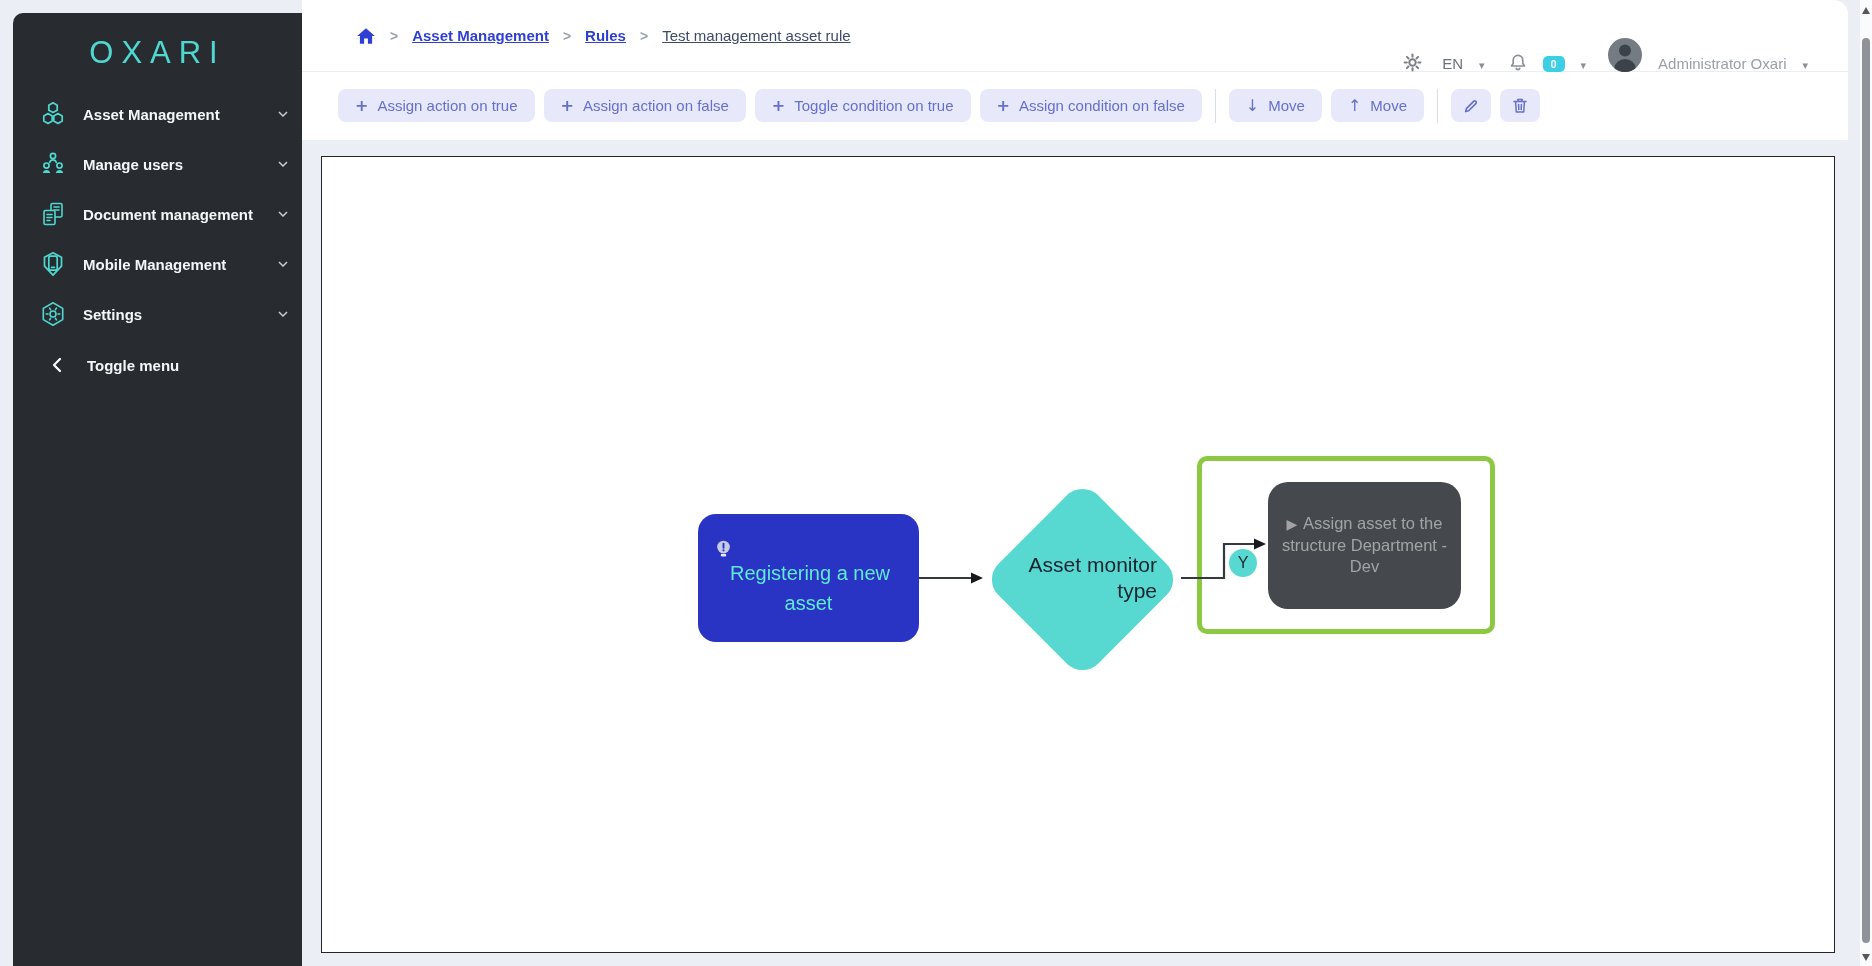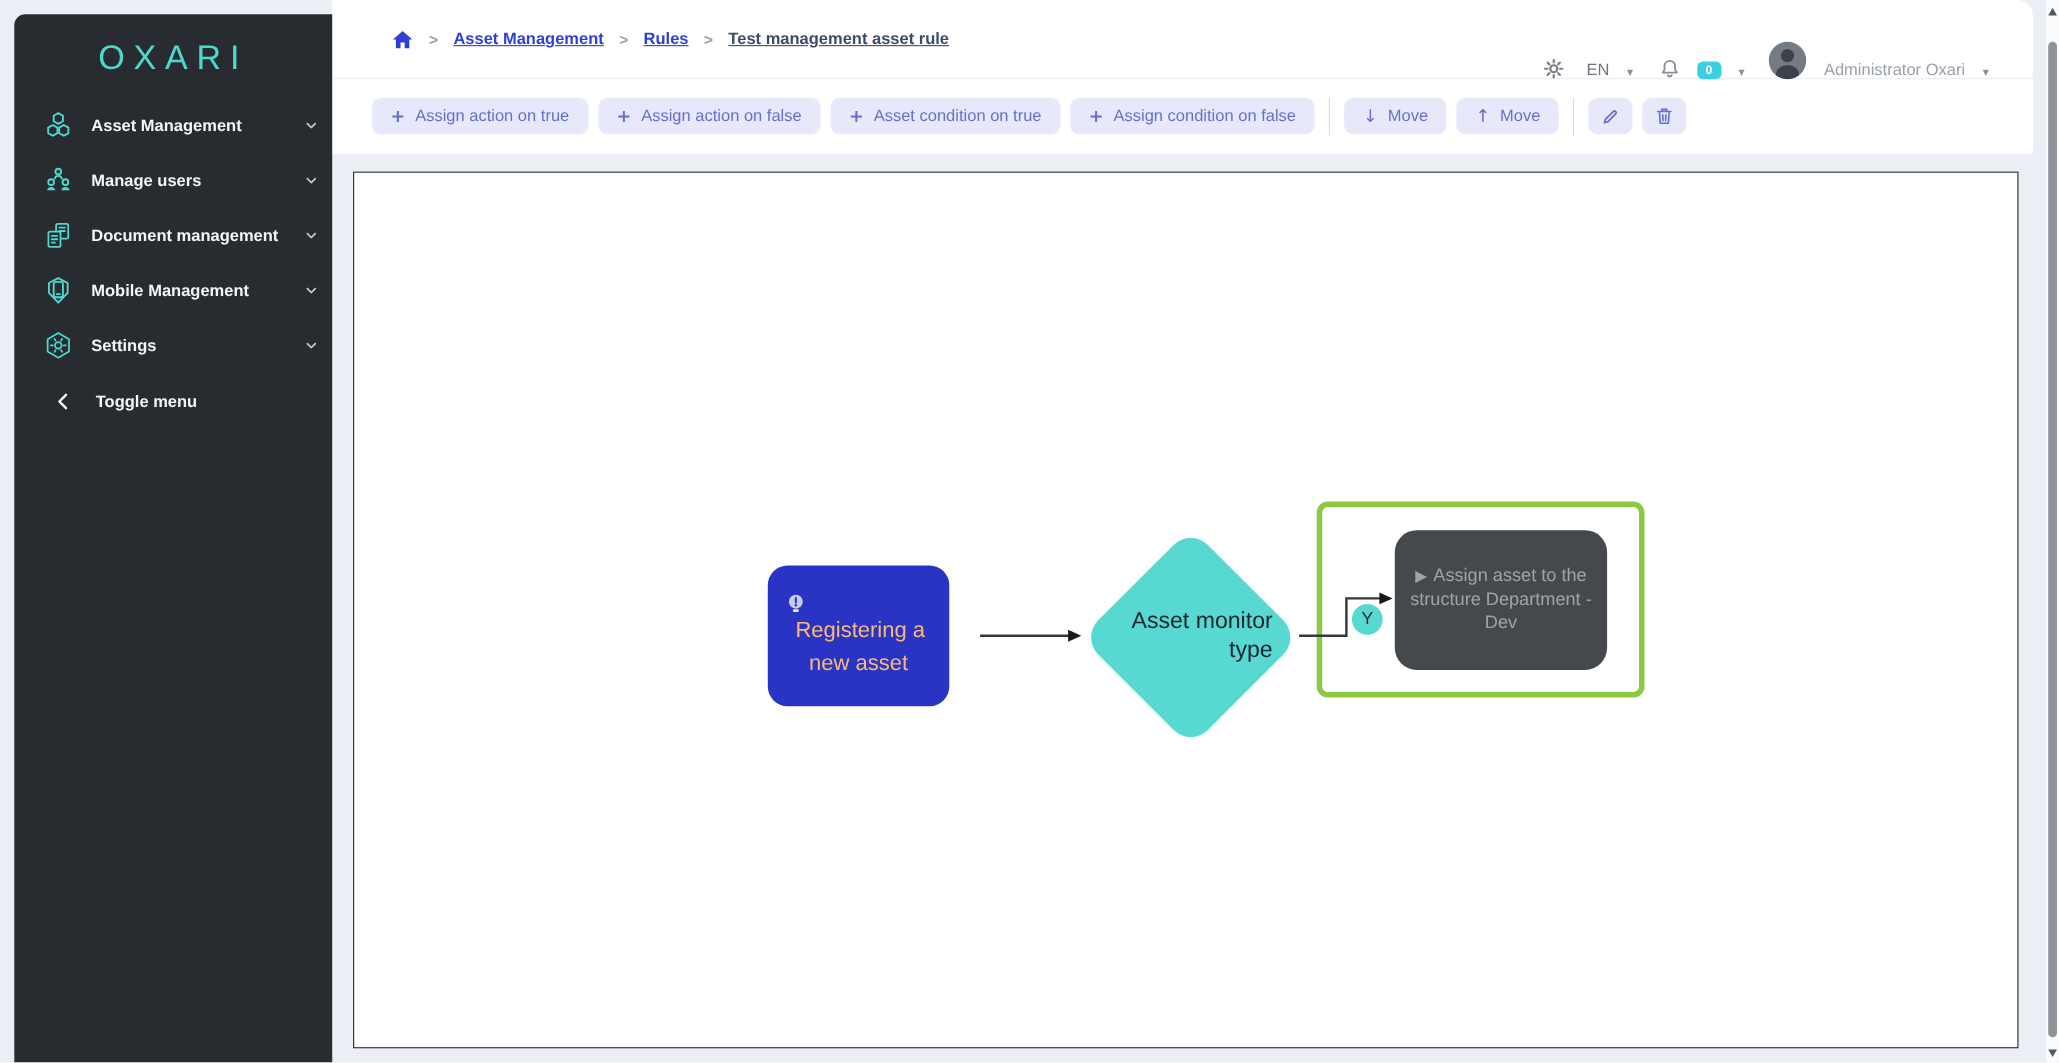--- a/index.html
+++ b/index.html
@@ -35,21 +35,21 @@
     position:relative;height:72px;border-bottom:1px solid #ececf4;
     display:flex;align-items:center;padding-left:54px;
   }
   .breadcrumb{display:flex;align-items:center;gap:14px;}
   .crumb-sep{color:#9aa1ab;font-size:14px;font-weight:700;}
   .crumb-link{
     color:var(--link-blue);font-size:15px;font-weight:700;
     text-decoration:underline;cursor:pointer;
   }
   .crumb-current{
-    color:var(--crumb-dark);font-size:15px;font-weight:700;
+    color:var(--crumb-dark);font-size:15px;font-weight:400;
     text-decoration:underline;cursor:pointer;
   }
   .home-icon{display:flex;align-items:center;cursor:pointer;}
 
   .userbar{
     position:absolute;right:40px;top:0;height:72px;
     display:flex;align-items:flex-end;gap:16px;
   }
   .ub-icon{display:flex;align-items:center;cursor:pointer;}
   .lang-label{color:#6d727a;font-size:15px;margin-left:4px;}
@@ -105,22 +105,22 @@
   .canvas{
     position:absolute;left:321px;top:156px;width:1514px;height:797px;
     background:#ffffff;border:1px solid #232529;cursor:grab;
   }
   .edges{position:absolute;left:0;top:0;pointer-events:none;}
   .flow-node{
     position:absolute;border-radius:18px;display:flex;align-items:center;
     justify-content:center;text-align:center;cursor:pointer;
   }
   .node-start{
-    left:376px;top:357px;width:165px;height:128px;background:var(--node-blue);
-    color:#fdba74;font-size:20px;font-weight:500;line-height:1.35;padding:0 16px;
+    left:376px;top:357px;width:221px;height:128px;background:var(--node-blue);
+    color:#5eead4;font-size:20px;font-weight:500;line-height:1.35;padding:0 16px;
   }
   .bulb{vertical-align:-3px;margin-right:3px;}
   .diamond{
     position:absolute;left:690px;top:352px;width:141px;height:141px;
     background:var(--node-cyan);transform:rotate(45deg);border-radius:22px;
     cursor:pointer;
   }
   .diamond-label{
     position:absolute;left:685px;top:395px;width:150px;text-align:right;
     color:#18242e;font-size:21px;line-height:1.25;pointer-events:none;
@@ -207,21 +207,21 @@
     <button class="tb-btn">
       <span class="glyph">+</span>
       <span>Assign action on true</span>
     </button>
     <button class="tb-btn">
       <span class="glyph">+</span>
       <span>Assign action on false</span>
     </button>
     <button class="tb-btn">
       <span class="glyph">+</span>
-      <span>Asset condition on true</span>
+      <span>Toggle condition on true</span>
     </button>
     <button class="tb-btn">
       <span class="glyph">+</span>
       <span>Assign condition on false</span>
     </button>
     <div class="tb-divider"></div>
     <button class="tb-btn">
       <span class="glyph" style="font-weight:400;">↓</span>
       <span>Move</span>
     </button>

